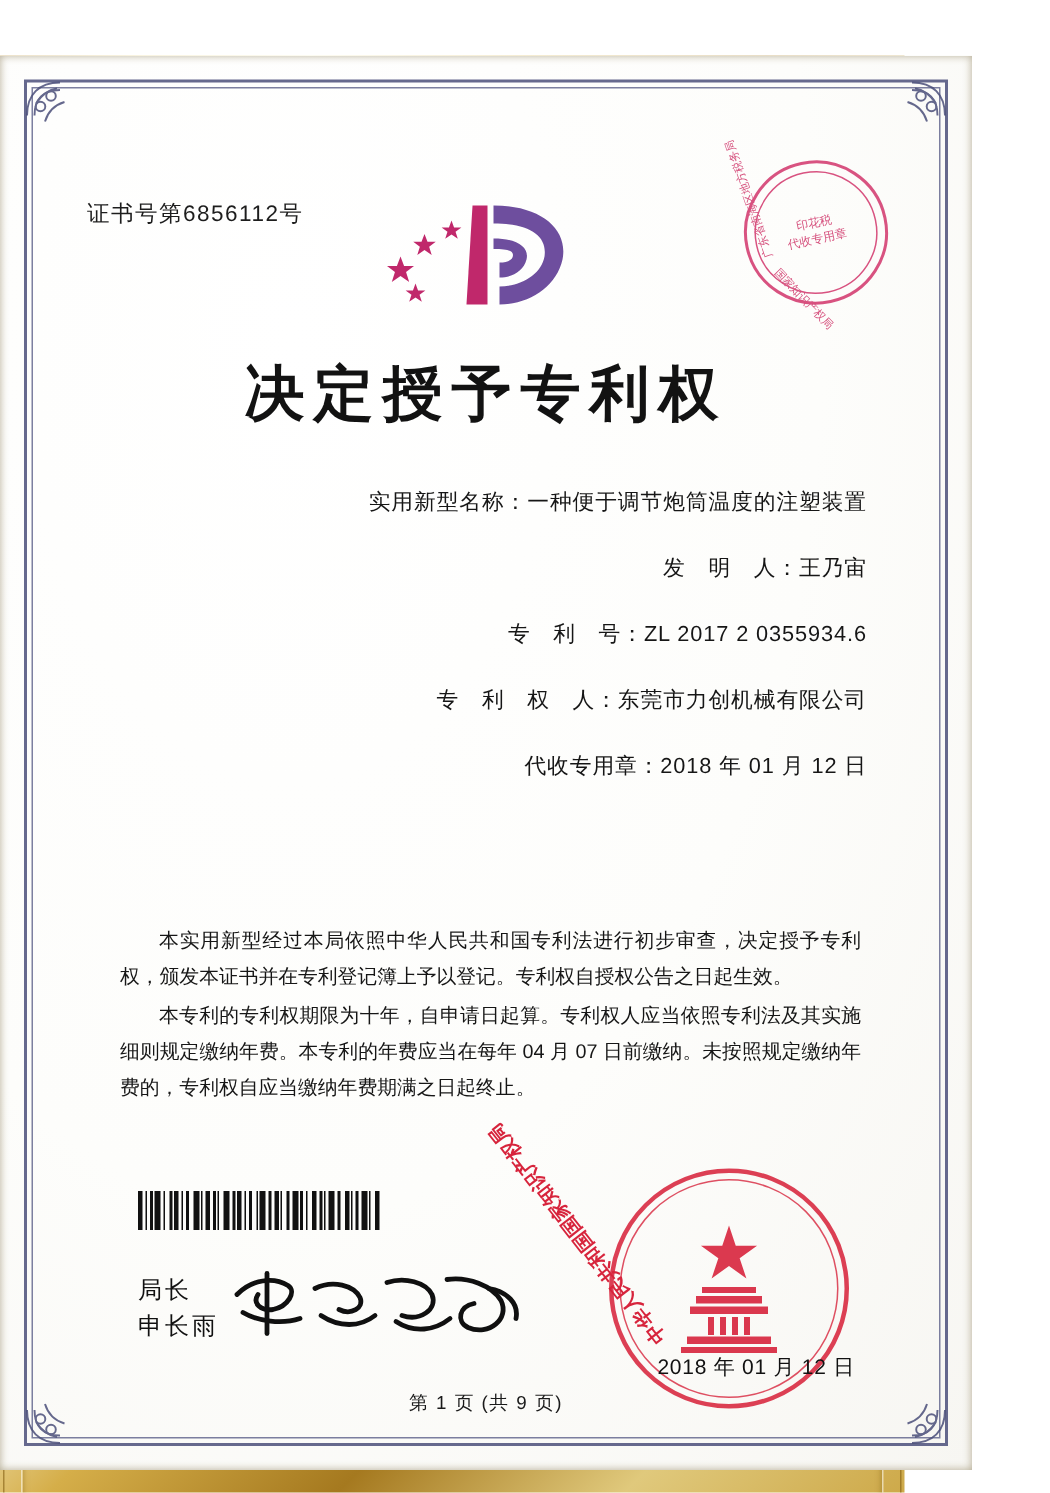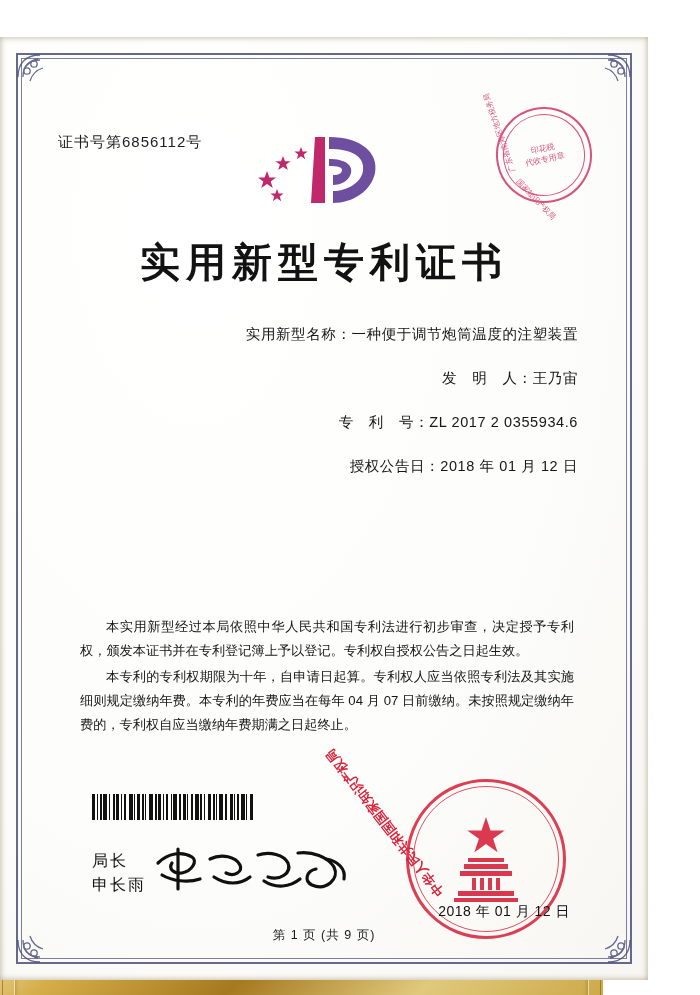--- a/index.html
+++ b/index.html
@@ -367,34 +367,37 @@
       </div>
       <div class="mid-text">
         <div>印花税</div>
         <div>代收专用章</div>
       </div>
       <div class="arc-text">
         <span style="transform: rotate(58deg) translate(0,32px) rotate(0deg);">国家知识产权局</span>
       </div>
     </div>
 
-    <div class="cert-title">实用新型专利证书</div>
+    <div class="cert-title">决定授予专利权</div>
 
     <div class="fields">
       <div class="field-row">
         <span class="field-label">实用新型名称：</span><span>一种便于调节炮筒温度的注塑装置</span>
       </div>
       <div class="field-row">
         <span class="field-label">发　明　人：</span><span>王乃宙</span>
       </div>
       <div class="field-row">
         <span class="field-label">专　利　号：</span><span>ZL 2017 2 0355934.6</span>
       </div>
       <div class="field-row">
-        <span class="field-label">授权公告日：</span><span>2018 年 01 月 12 日</span>
+        <span class="field-label">专　利　权　人：</span><span>东莞市力创机械有限公司</span>
+      </div>
+      <div class="field-row">
+        <span class="field-label">代收专用章：</span><span>2018 年 01 月 12 日</span>
       </div>
     </div>
 
     <div class="body-text">
       <p>本实用新型经过本局依照中华人民共和国专利法进行初步审查，决定授予专利权，颁发本证书并在专利登记簿上予以登记。专利权自授权公告之日起生效。</p>
       <p>本专利的专利权期限为十年，自申请日起算。专利权人应当依照专利法及其实施细则规定缴纳年费。本专利的年费应当在每年 04 月 07 日前缴纳。未按照规定缴纳年费的，专利权自应当缴纳年费期满之日起终止。</p>
     </div>
 
     <div class="barcode">
       <i style="width:3px"></i>

